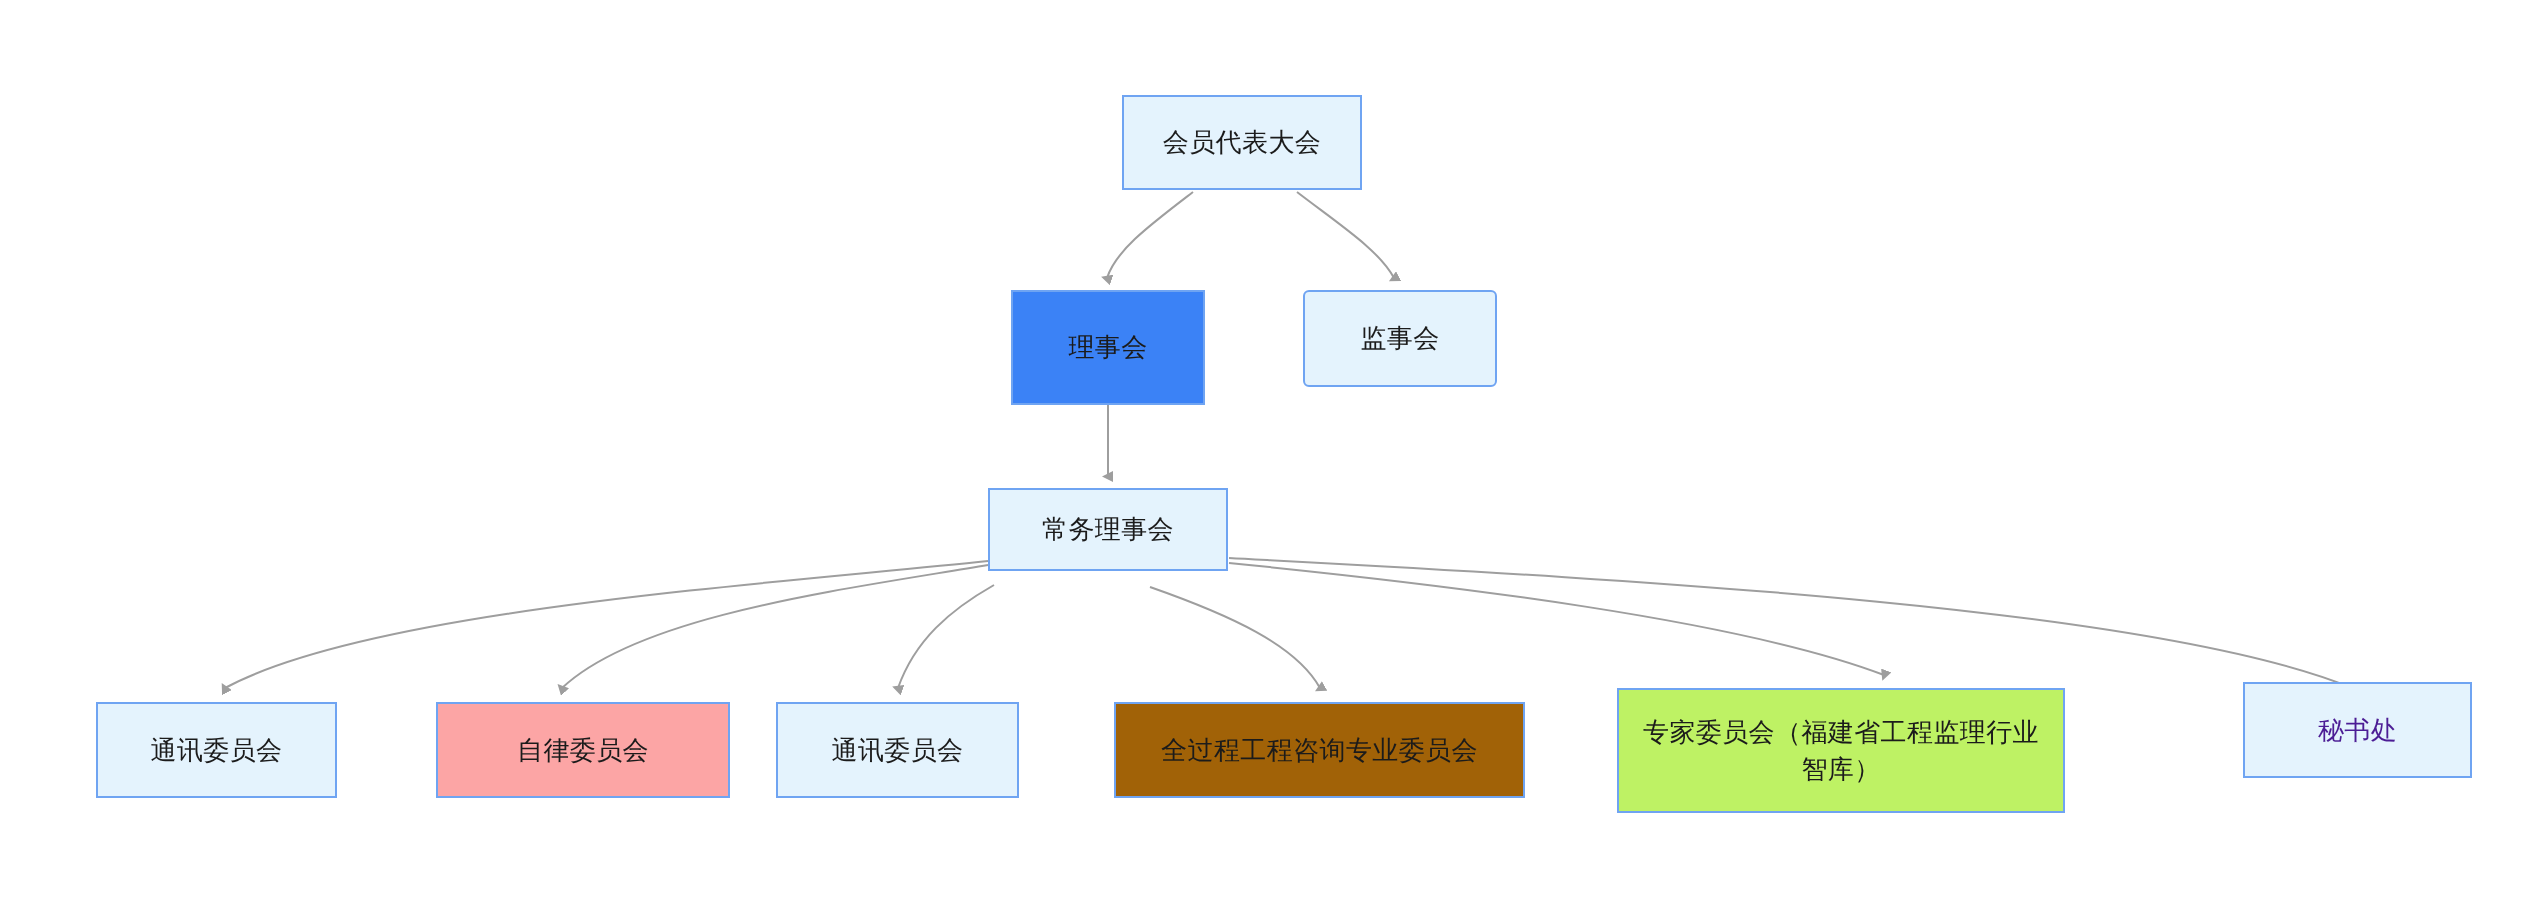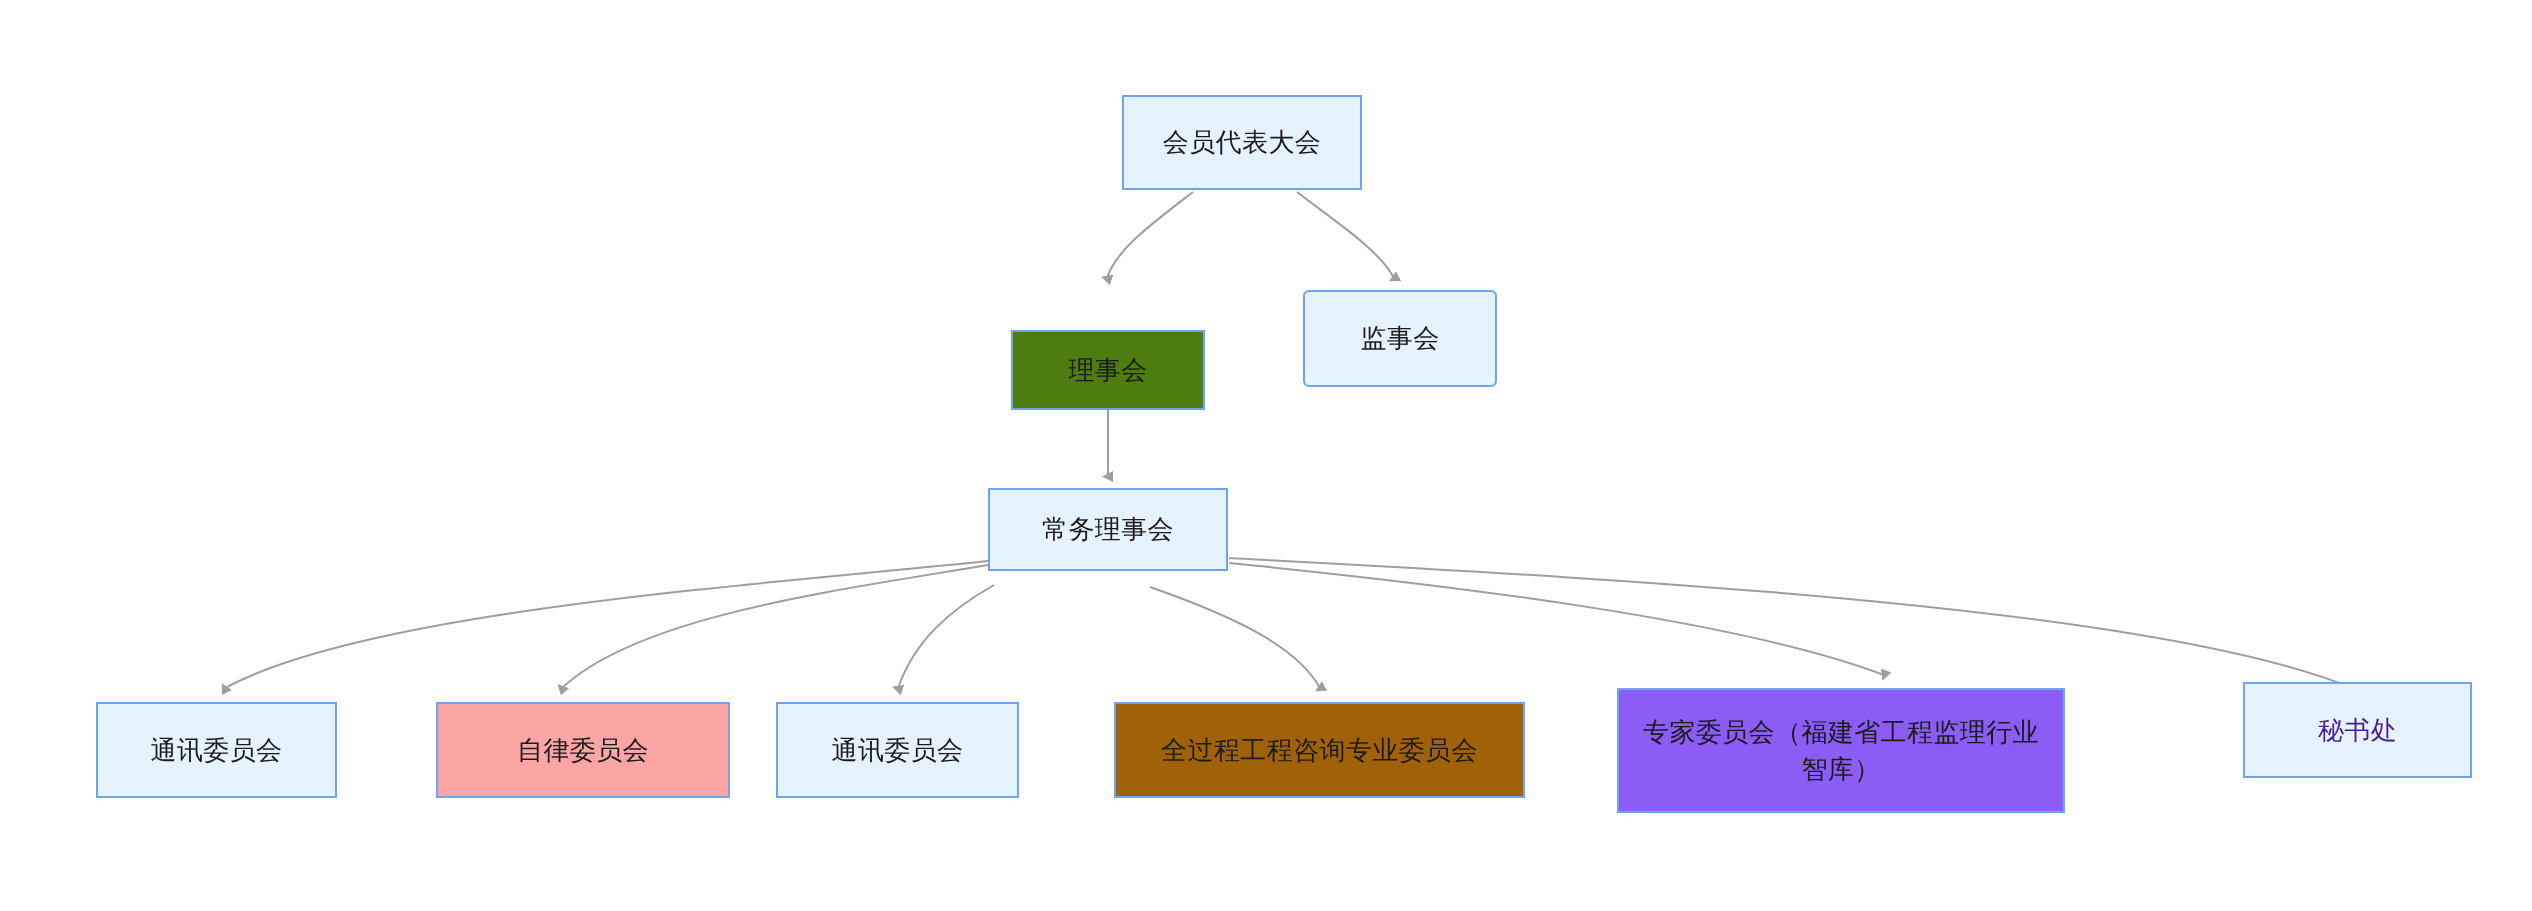--- a/index.html
+++ b/index.html
@@ -70,42 +70,42 @@
         <path d="M 1150 587 C 1230 615, 1296 645, 1320 688" fill="none" stroke="#9e9e9e" stroke-width="2" marker-end="url(#arrowhead)"></path>
         <path d="M 1229 563 C 1450 585, 1740 620, 1884 675" fill="none" stroke="#9e9e9e" stroke-width="2" marker-end="url(#arrowhead)"></path>
         <path d="M 1229 558 C 1600 578, 2150 605, 2352 688" fill="none" stroke="#9e9e9e" stroke-width="2" marker-end="url(#arrowhead)"></path>
       </g>
   </svg>
 
   <div id="node-group">
       <div class="node" style="left: 1122px; top: 95px; width: 240px; height: 95px; background: rgb(228, 243, 253); border-color: rgb(111, 164, 242); color: rgb(27, 27, 27);">
         <span class="node-label">会员代表大会</span>
       </div>
-      <div class="node" style="left: 1011px; top: 290px; width: 194px; height: 80px; background: #4d7c0f; border-color: rgb(111, 164, 242); color: rgb(27, 27, 27); margin-top: 40px;">
+      <div class="node" style="left: 1011px; top: 290px; width: 194px; height: 115px; background: #3b82f6; border-color: rgb(111, 164, 242); color: rgb(27, 27, 27);">
         <span class="node-label">理事会</span>
       </div>
       <div class="node" style="left: 1303px; top: 290px; width: 194px; height: 97px; background: rgb(228, 243, 253); border-color: rgb(111, 164, 242); color: rgb(27, 27, 27); border-radius: 6px;">
         <span class="node-label">监事会</span>
       </div>
       <div class="node" style="left: 988px; top: 488px; width: 240px; height: 83px; background: rgb(228, 243, 253); border-color: rgb(111, 164, 242); color: rgb(27, 27, 27);">
         <span class="node-label">常务理事会</span>
       </div>
       <div class="node" style="left: 96px; top: 702px; width: 241px; height: 96px; background: rgb(228, 243, 253); border-color: rgb(111, 164, 242); color: rgb(27, 27, 27);">
         <span class="node-label">通讯委员会</span>
       </div>
       <div class="node" style="left: 436px; top: 702px; width: 294px; height: 96px; background: #fca5a5; border-color: rgb(111, 164, 242); color: rgb(27, 27, 27);">
         <span class="node-label">自律委员会</span>
       </div>
       <div class="node" style="left: 776px; top: 702px; width: 243px; height: 96px; background: rgb(228, 243, 253); border-color: rgb(111, 164, 242); color: rgb(27, 27, 27);">
         <span class="node-label">通讯委员会</span>
       </div>
       <div class="node" style="left: 1114px; top: 702px; width: 411px; height: 96px; background: #a16207; border-color: rgb(111, 164, 242); color: rgb(27, 27, 27);">
         <span class="node-label">全过程工程咨询专业委员会</span>
       </div>
-      <div class="node" style="left: 1617px; top: 688px; width: 448px; height: 125px; background: #8b5cf6; border-color: rgb(111, 164, 242); color: rgb(27, 27, 27); justify-content: flex-end;">
+      <div class="node" style="left: 1617px; top: 688px; width: 448px; height: 125px; background: #bef264; border-color: rgb(111, 164, 242); color: rgb(27, 27, 27); justify-content: flex-end;">
         <span class="node-label">专家委员会（福建省工程监理行业智库）</span>
       </div>
       <div class="node" style="left: 2243px; top: 682px; width: 229px; height: 96px; background: rgb(228, 243, 253); border-color: rgb(111, 164, 242); color: #4c1d95;">
         <span class="node-label">秘书处</span>
       </div>
     </div>
 
 </div>
 
 </body></html>

